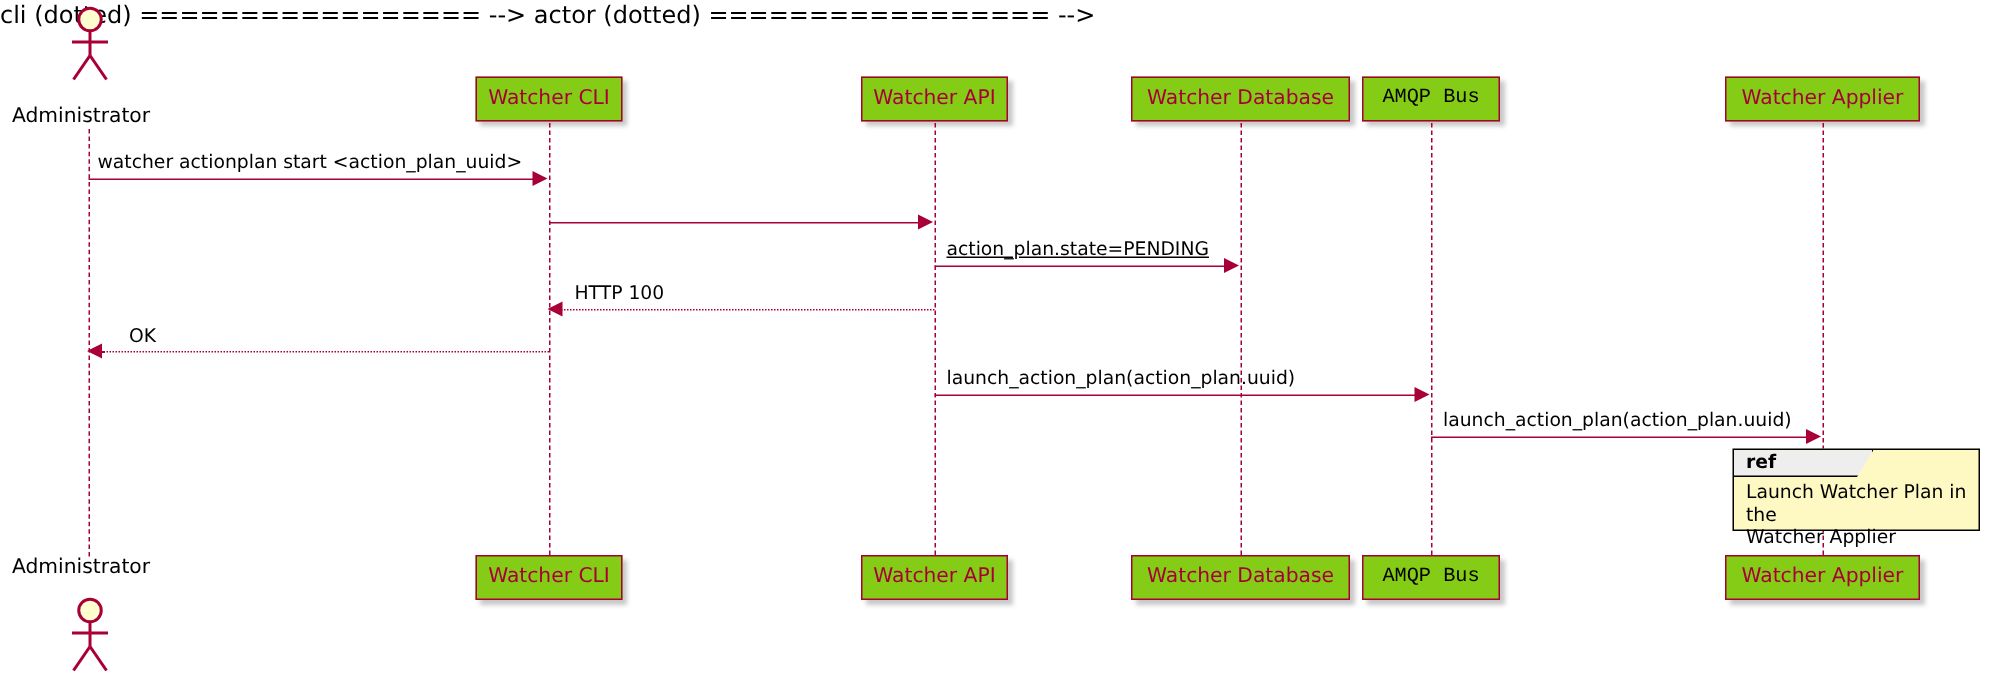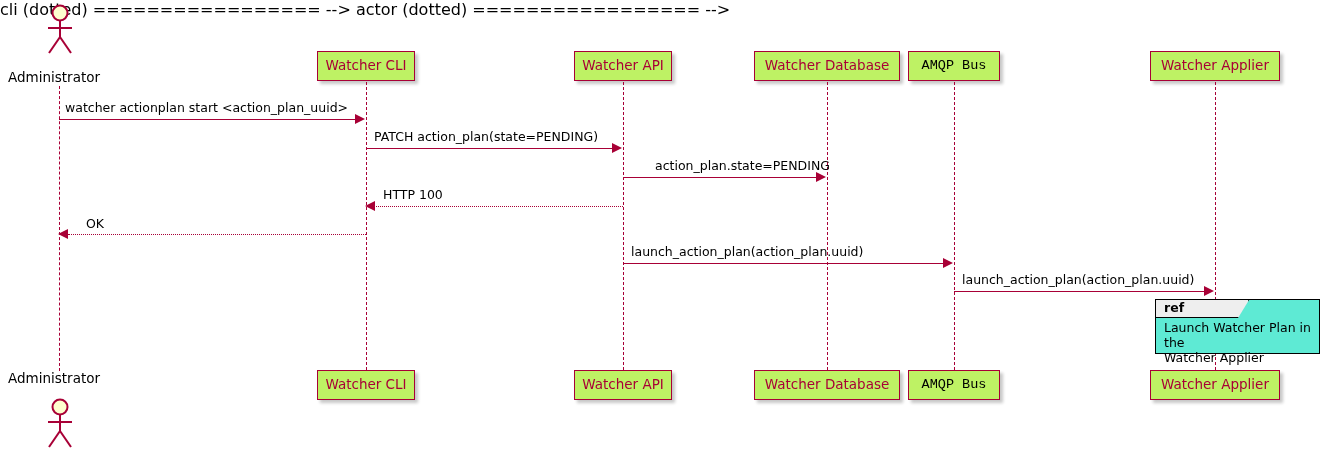--- a/index.html
+++ b/index.html
@@ -15,21 +15,21 @@
     width: 1330px;
     height: 456px;
     background: #ffffff;
     overflow: hidden;
   }
 
   
   .participant {
     position: absolute;
     box-sizing: border-box;
-    background: #bef264;
+    background: #84cc16;
     border: 1.5px solid #A80036;
     box-shadow: 3px 3px 3px rgba(0,0,0,0.22);
     font-size: 13.5px;
     line-height: 1;
     display: flex;
     align-items: center;
     justify-content: center;
     white-space: nowrap;
     color: #A80036;
   }
@@ -84,21 +84,21 @@
     font-size: 12.5px;
     color: #000000;
     white-space: nowrap;
     line-height: 1;
   }
 
   
   .ref-box {
     position: absolute;
     box-sizing: border-box;
-    background: #5eead4;
+    background: #fef9c3;
     border: 1.5px solid #000000;
     padding-left: 16px;
   }
   .ref-tab {
     position: absolute;
     left: 0;
     top: 0;
     height: 17px;
     background: #EEEEEE;
     border-right: 1.5px solid #000000;
@@ -166,26 +166,25 @@
   <div class="lifeline" style="left:827px; top:82px; height:288px;"></div>
   <div class="lifeline" style="left:954px; top:82px; height:288px;"></div>
   <div class="lifeline" style="left:1215px; top:82px; height:288px;"></div>
 
   
   <div class="msg-label" style="left:65px; top:102px;">watcher actionplan start &lt;action_plan_uuid&gt;</div>
   <div class="msg" style="left:59px; top:119px; width:298px;"></div>
   <div class="arrowhead right" style="left:355px; top:114px;"></div>
 
   
-  <div class="msg-label" style="left:374px; top:131px;">PATCH action_plan(state=PENDING)</div>
   <div class="msg" style="left:366px; top:148px; width:248px;"></div>
   <div class="arrowhead right" style="left:612px; top:143px;"></div>
 
   
-  <div class="msg-label" style="left:655px; top:160px;">action_plan.state=PENDING</div>
+  <div class="msg-label" style="left:631px; top:160px;text-decoration:underline;">action_plan.state=PENDING</div>
   <div class="msg" style="left:623px; top:177px; width:195px;"></div>
   <div class="arrowhead right" style="left:816px; top:172px;"></div>
 
    cli (dotted) ================= --&gt;
   <div class="msg-label" style="left:383px; top:189px;">HTTP 100</div>
   <div class="msg dotted" style="left:374px; top:206px; width:249px;"></div>
   <div class="arrowhead left" style="left:365px; top:201px;"></div>
 
    actor (dotted) ================= --&gt;
   <div class="msg-label" style="left:86px; top:218px;">OK</div>

